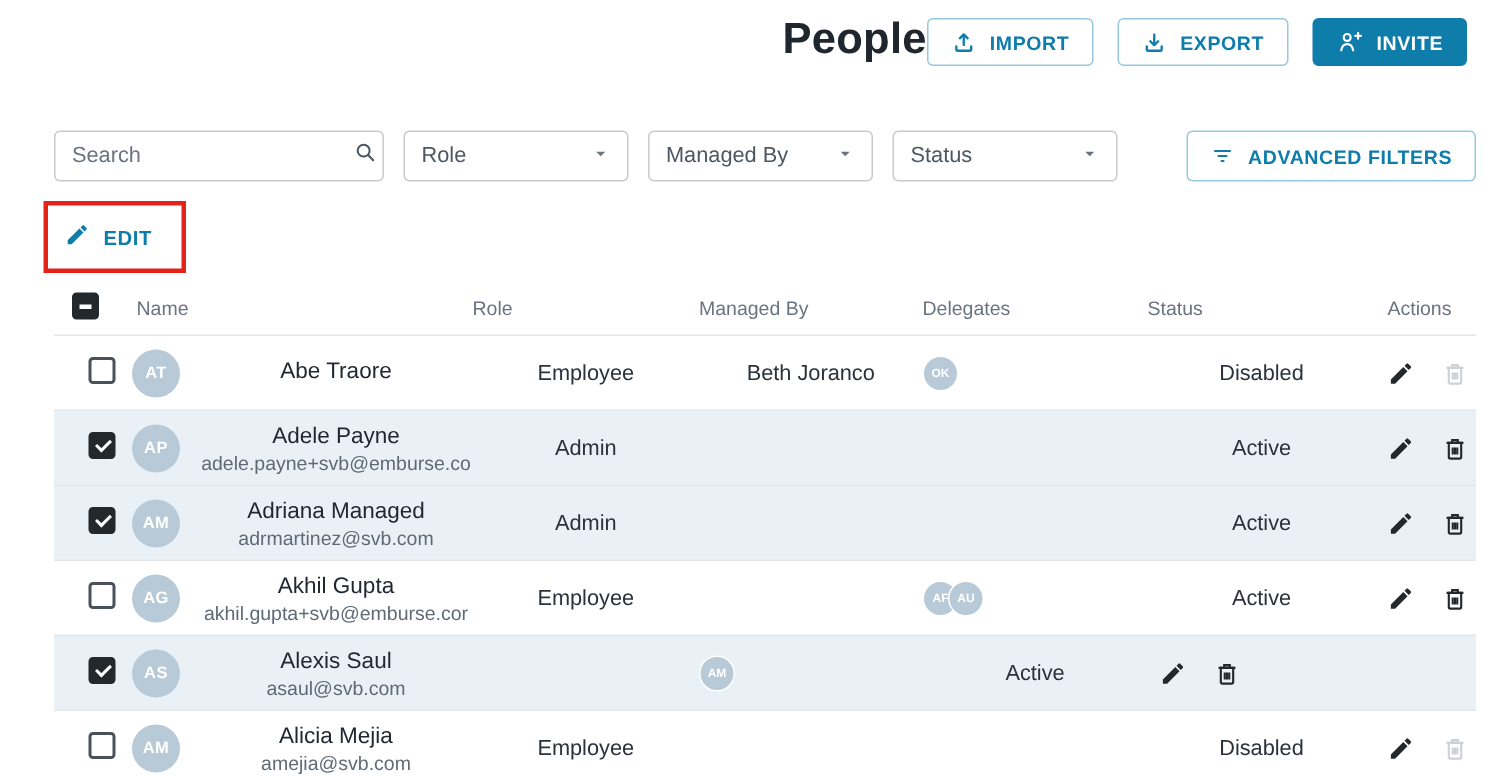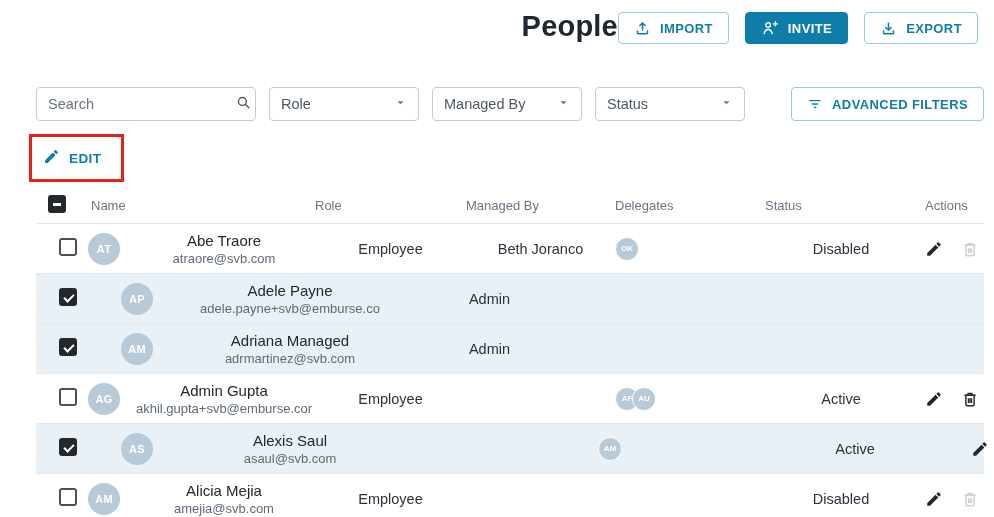--- a/index.html
+++ b/index.html
@@ -47,21 +47,21 @@
                    padding:11px 20px 11px 11px;background:#fff;}
   .edit-btn{display:inline-flex;align-items:center;gap:9px;border:none;background:none;color:var(--accent);
             font-size:13.5px;font-weight:700;letter-spacing:.4px;cursor:pointer;}
 
   
   .table{margin-top:6px;width:948px;}
   .grid-row{display:grid;grid-template-columns:52px 45px 182px 151px 149px 150px 152px 1fr;align-items:center;}
   .thead{height:36px;border-bottom:1px solid var(--line);color:var(--head-grey);font-size:13px;}
   .th-name{grid-column:2 / span 2;padding-left:3px;}
   .row{height:50px;border-bottom:1px solid var(--line);font-size:14.5px;color:#2b323b;text-align:center;}
-  .row.selected{background:var(--row-selected);gap:33px;}
+  .row.selected{background:var(--row-selected);}
   .cell-cb{padding-left:12px;}
   .avatar{display:flex;align-items:center;justify-content:center;width:32px;height:32px;border-radius:50%;
           background:var(--avatar-bg);color:#fff;font-size:11px;font-weight:700;letter-spacing:.3px;}
   .cell-name{overflow:hidden;white-space:nowrap;}
   .name{font-size:15px;color:#222831;margin-bottom:2px;}
   .email{font-size:13px;color:var(--text-grey);}
   .delegates{display:flex;}
   .delegate-badge{display:flex;align-items:center;justify-content:center;width:24px;height:24px;border-radius:50%;
                   background:var(--avatar-bg);color:#fff;font-size:8px;font-weight:700;border:1.5px solid #fff;}
   .delegate-badge + .delegate-badge{margin-left:-7px;}
@@ -89,40 +89,40 @@
       <button class="btn btn-outline">
         <span>
           <svg width="17" height="17" viewBox="0 0 24 24" fill="none" stroke="currentColor" stroke-width="2.2" stroke-linecap="round" stroke-linejoin="round">
             <path d="M12 14V4.8"></path>
               <path d="M8.3 7.8L12 4.2l3.7 3.6"></path>
               <path d="M5 15.5v2.7a1.3 1.3 0 0 0 1.3 1.3h11.4a1.3 1.3 0 0 0 1.3-1.3v-2.7"></path>
           </svg>
         </span>
         <span>IMPORT</span>
       </button>
+      <button class="btn btn-outline">
+        <span>
+          <svg width="17" height="17" viewBox="0 0 24 24" fill="none" stroke="currentColor" stroke-width="2.2" stroke-linecap="round" stroke-linejoin="round">
+            <path d="M12 4.5v9.2"></path>
+              <path d="M8.3 10.6l3.7 3.6 3.7-3.6"></path>
+              <path d="M5 15.5v2.7a1.3 1.3 0 0 0 1.3 1.3h11.4a1.3 1.3 0 0 0 1.3-1.3v-2.7"></path>
+          </svg>
+        </span>
+        <span>EXPORT</span>
+      </button>
       <button class="btn btn-filled">
         <span>
           <svg width="18" height="18" viewBox="0 0 24 24" fill="none" stroke="currentColor" stroke-width="1.9" stroke-linecap="round" stroke-linejoin="round">
             <circle cx="9.5" cy="8" r="3.1"></circle>
               <path d="M4.2 19.5c.6-3.6 2.8-5.6 5.3-5.6s4.7 2 5.3 5.6"></path>
             <path d="M16.6 6.5h5.2"></path>
               <path d="M19.2 3.9v5.2"></path>
           </svg>
         </span>
         <span>INVITE</span>
-      </button>
-      <button class="btn btn-outline">
-        <span>
-          <svg width="17" height="17" viewBox="0 0 24 24" fill="none" stroke="currentColor" stroke-width="2.2" stroke-linecap="round" stroke-linejoin="round">
-            <path d="M12 4.5v9.2"></path>
-              <path d="M8.3 10.6l3.7 3.6 3.7-3.6"></path>
-              <path d="M5 15.5v2.7a1.3 1.3 0 0 0 1.3 1.3h11.4a1.3 1.3 0 0 0 1.3-1.3v-2.7"></path>
-          </svg>
-        </span>
-        <span>EXPORT</span>
       </button>
     </div>
   </div>
 
   
   <div class="filters">
     <div class="search-box">
       <input type="text" placeholder="Search" style="">
       <span>
         <svg width="17" height="17" viewBox="0 0 24 24" fill="none" stroke="#4a545f" stroke-width="1.9" stroke-linecap="round">
@@ -196,21 +196,20 @@
     <div>
   <div class="grid-row row">
     <div class="cell-cb">
       <span class="cb"></span>
     </div>
     <div>
             <span class="avatar">AT</span>
           </div>
     <div class="cell-name">
       <div class="name">Abe Traore</div>
-      <div class="email">atraore@svb.com</div>
     </div>
     <div>Employee</div>
     <div>Beth Joranco</div>
     <div class="delegates">
             <span class="delegate-badge">OK</span>
           </div>
     <div>Disabled</div>
     <div class="cell-actions">
       <button class="icon-btn">
         <svg width="18" height="18" viewBox="0 0 24 24" fill="currentColor">
@@ -299,21 +298,21 @@
   </div>
 
   <div class="grid-row row">
     <div class="cell-cb">
       <span class="cb"></span>
     </div>
     <div>
             <span class="avatar">AG</span>
           </div>
     <div class="cell-name">
-      <div class="name">Admin Gupta</div>
+      <div class="name">Akhil Gupta</div>
       <div class="email">akhil.gupta+svb@emburse.cor</div>
     </div>
     <div>Employee</div>
     <div></div>
     <div class="delegates">
             <span class="delegate-badge">AF</span>
             <span class="delegate-badge">AU</span>
           </div>
     <div>Active</div>
     <div class="cell-actions">

